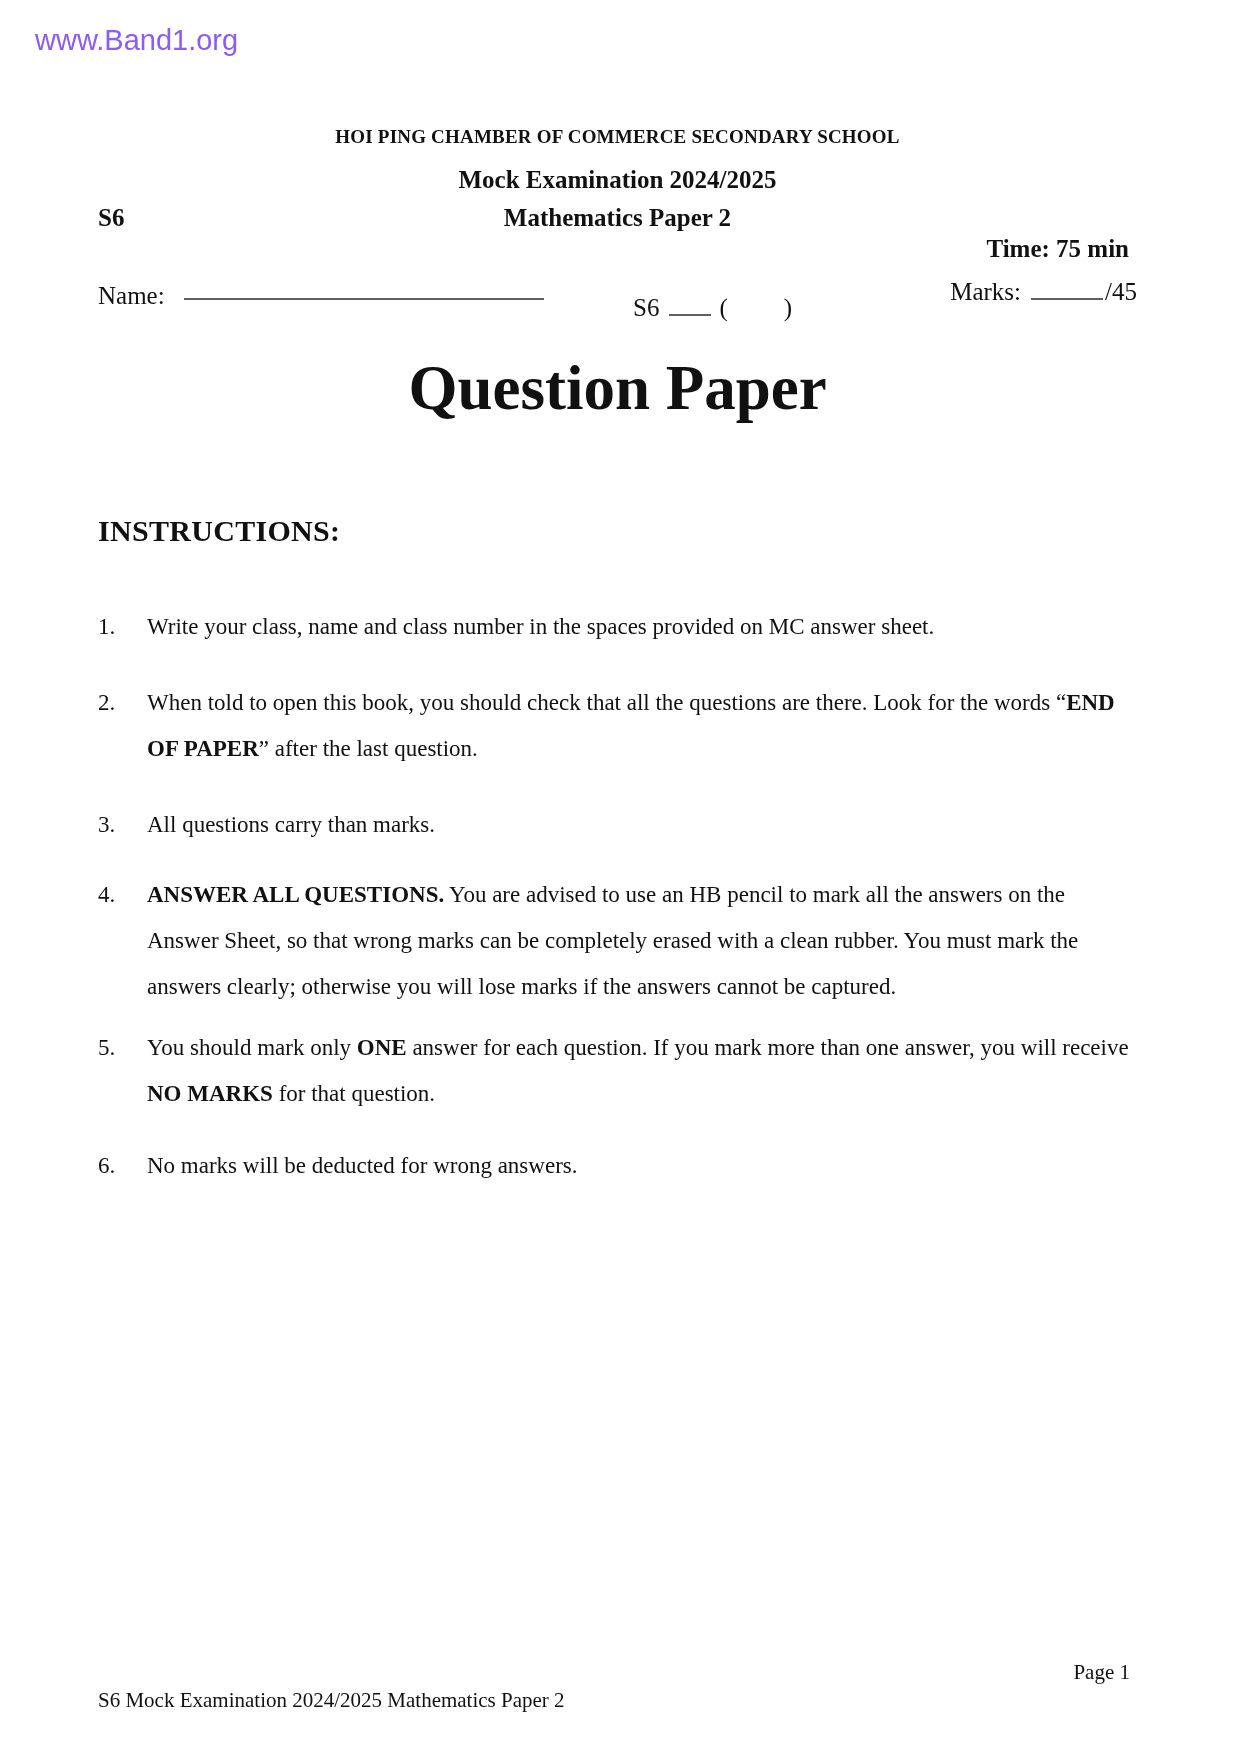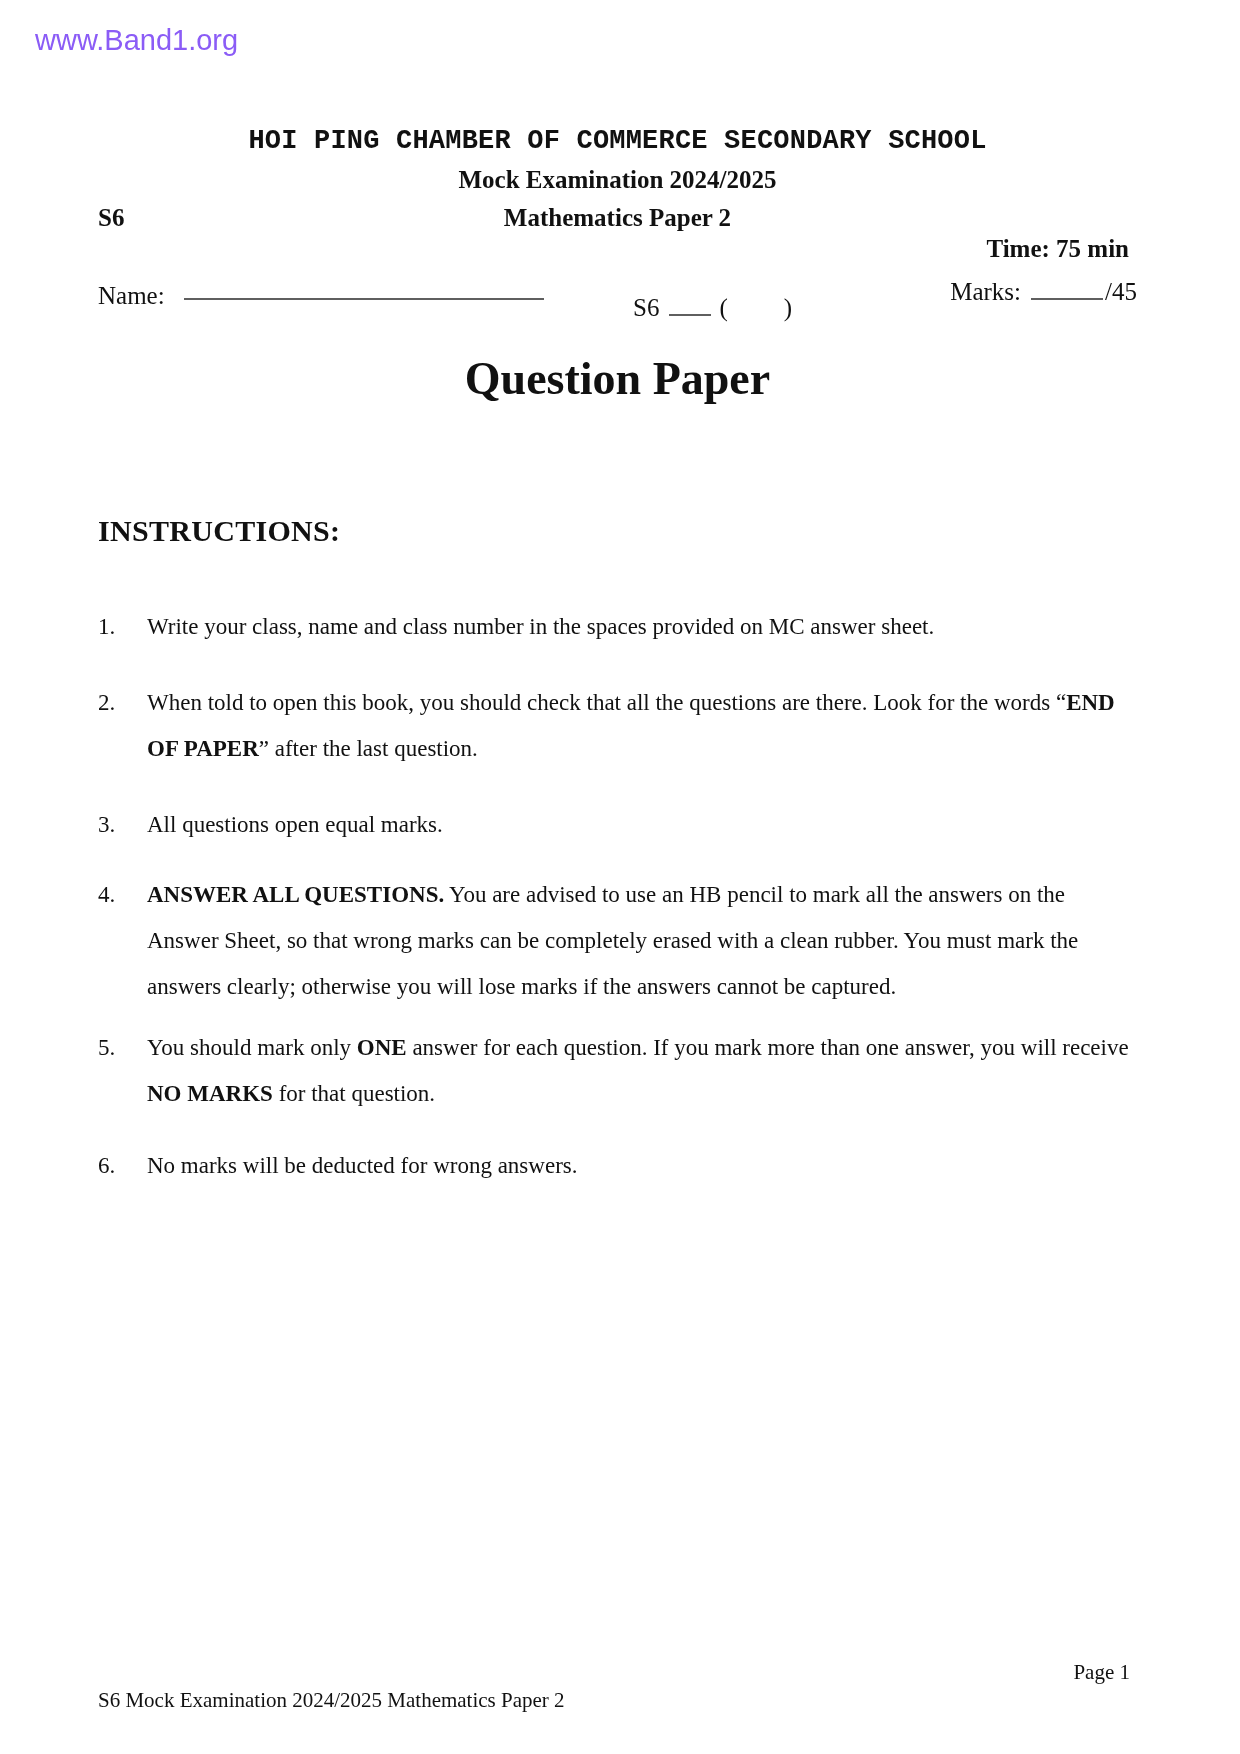--- a/index.html
+++ b/index.html
@@ -25,24 +25,23 @@
     color: #8b5cf6;
   }
   .center-line {
     position: absolute;
     left: 98px;
     right: 103px;
     text-align: center;
   }
   .school-line {
     top: 126px;
-    font-size: 27px;
+    font-size: 19px;
     font-weight: bold;
     letter-spacing: 0.2px;
-    font-family: Liberation Mono, monospace;
   }
   .mock-line {
     top: 166px;
     font-size: 25px;
     font-weight: bold;
   }
   .row3 {
     position: absolute;
     left: 98px;
     right: 103px;
@@ -74,21 +73,21 @@
   .paren-gap { display: inline-block; width: 56px; }
   .marks-group { position: absolute; right: 0; top: 0; white-space: nowrap; }
   .marks-blank { width: 72px; height: 32px; margin: 0 2px 0 10px; }
 
   .doc-title {
     position: absolute;
     left: 98px;
     right: 103px;
     top: 352px;
     text-align: center;
-    font-size: 46px;
+    font-size: 63px;
     font-weight: bold;
   }
   .instructions-heading {
     position: absolute;
     left: 98px;
     top: 514px;
     font-size: 30px;
     font-weight: bold;
     letter-spacing: 0.3px;
   }
@@ -165,21 +164,21 @@
       <div class="ins-item">
         <div class="ins-num">1.</div>
         <div class="ins-body"><span>Write your class, name and class number in the spaces provided on MC answer sheet.</span></div>
       </div>
       <div class="ins-item">
         <div class="ins-num">2.</div>
         <div class="ins-body"><span>When told to open this book, you should check that all the questions are there. Look for the words “</span><span class="b">END OF PAPER</span><span>” after the last question.</span></div>
       </div>
       <div class="ins-item">
         <div class="ins-num">3.</div>
-        <div class="ins-body"><span>All questions open equal marks.</span></div>
+        <div class="ins-body"><span>All questions carry than marks.</span></div>
       </div>
       <div class="ins-item">
         <div class="ins-num">4.</div>
         <div class="ins-body"><span class="b">ANSWER ALL QUESTIONS.</span><span> You are advised to use an HB pencil to mark all the answers on the Answer Sheet, so that wrong marks can be completely erased with a clean rubber. You must mark the answers clearly; otherwise you will lose marks if the answers cannot be captured.</span></div>
       </div>
       <div class="ins-item">
         <div class="ins-num">5.</div>
         <div class="ins-body"><span>You should mark only </span><span class="b">ONE</span><span> answer for each question. If you mark more than one answer, you will receive </span><span class="b">NO MARKS</span><span> for that question.</span></div>
       </div>
       <div class="ins-item">

